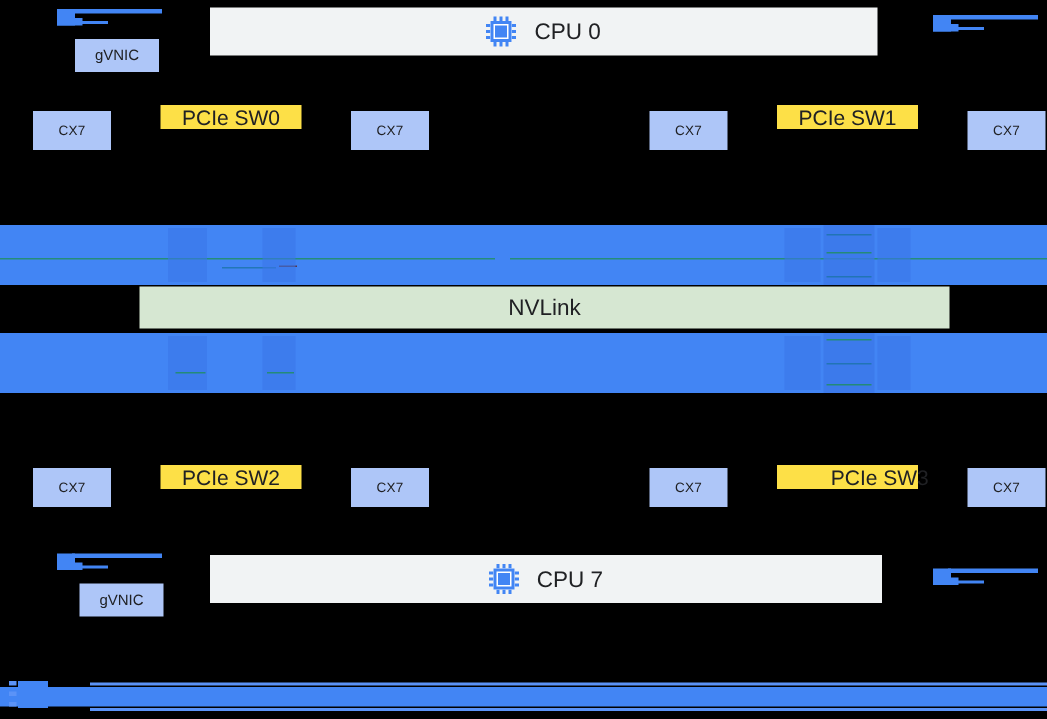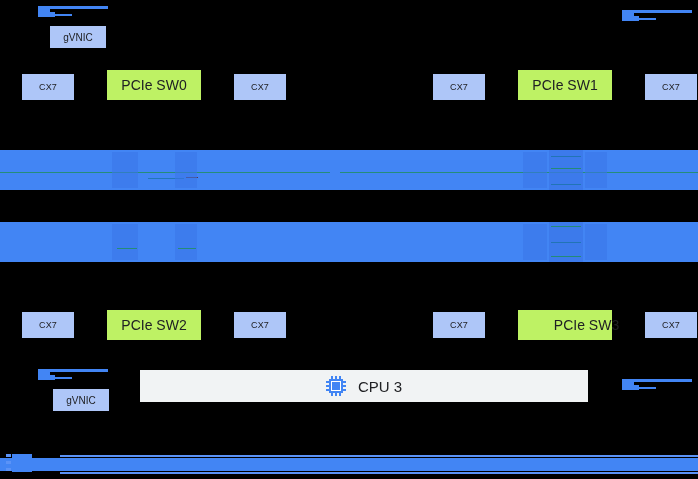--- a/index.html
+++ b/index.html
@@ -15,23 +15,23 @@
   
   .node{position:absolute;box-sizing:border-box;display:flex;align-items:center;justify-content:center;}
 
   
   .box-cx7{
     background:#aec6f8;color:#202124;
     font-size:9px;letter-spacing:.2px;
     height:26px;
   }
   .box-pcie{
-    background:#bef264;color:#202124;
+    background:#fde047;color:#202124;
     font-size:14px;
-    height:30px;
+    height:16px;
     justify-content:center;
   }
   .box-gvnic{
     background:#aec6f8;color:#202124;
     font-size:10px;
     height:22px;
     align-items:center;
   }
   .box-cpu{
     background:#f1f3f4;color:#202124;
@@ -105,20 +105,39 @@
 
 <div id="stage">
 
   <div class="nic" style="left:38px;top:4px;">
     <div class="wire"></div>
       <div class="wire2"></div>
     <div class="plug"></div>
       <div class="plug2"></div>
   </div>
 
+  <div class="node box-cpu text" style="left:140px;top:5px;width:445px;">
+    <span class="chip">
+      <i class="pt" style="left:5px"></i>
+        <i class="pt" style="left:9px"></i>
+        <i class="pt" style="left:13px"></i>
+      <i class="pb" style="left:5px"></i>
+        <i class="pb" style="left:9px"></i>
+        <i class="pb" style="left:13px"></i>
+      <i class="pl" style="top:5px"></i>
+        <i class="pl" style="top:9px"></i>
+        <i class="pl" style="top:13px"></i>
+      <i class="pr" style="top:5px"></i>
+        <i class="pr" style="top:9px"></i>
+        <i class="pr" style="top:13px"></i>
+      <span class="body"></span>
+        <span class="core"></span>
+    </span>
+    <span>CPU 0</span>
+  </div>
 
   <div class="nic" style="left:622px;top:8px;">
     <div class="wire"></div>
       <div class="wire2"></div>
     <div class="plug"></div>
       <div class="plug2"></div>
   </div>
 
   <div class="node box-gvnic text" style="left:50px;top:26px;width:56px;">
     <span>gVNIC</span>
@@ -156,20 +175,23 @@
     <div class="band-chip" style="left:112px;top:2px;width:26px;height:36px;"></div>
     <div class="band-chip" style="left:175px;top:2px;width:22px;height:36px;"></div>
     <div class="band-chip" style="left:523px;top:2px;width:24px;height:36px;"></div>
     <div class="band-chip" style="left:585px;top:2px;width:22px;height:36px;"></div>
     <div class="band-chip" style="left:549px;top:0px;width:34px;height:40px;opacity:.75;"></div>
     <div class="band-line" style="left:551px;top:6px;width:30px;"></div>
     <div class="band-line green" style="left:551px;top:18px;width:30px;"></div>
     <div class="band-line" style="left:551px;top:34px;width:30px;"></div>
   </div>
 
+  <div class="node box-nvlink text" style="left:93px;top:191px;width:540px;">
+    <span>NVLink</span>
+  </div>
 
   <div class="band" style="top:222px;height:40px;">
     <div class="band-chip" style="left:112px;top:2px;width:26px;height:36px;"></div>
     <div class="band-chip" style="left:175px;top:2px;width:22px;height:36px;"></div>
     <div class="band-chip" style="left:523px;top:2px;width:24px;height:36px;"></div>
     <div class="band-chip" style="left:585px;top:2px;width:22px;height:36px;"></div>
     <div class="band-chip" style="left:549px;top:0px;width:34px;height:40px;opacity:.75;"></div>
     <div class="band-line green" style="left:551px;top:4px;width:30px;"></div>
     <div class="band-line" style="left:551px;top:20px;width:30px;"></div>
     <div class="band-line green" style="left:551px;top:34px;width:30px;"></div>
@@ -218,21 +240,21 @@
         <i class="pb" style="left:13px"></i>
       <i class="pl" style="top:5px"></i>
         <i class="pl" style="top:9px"></i>
         <i class="pl" style="top:13px"></i>
       <i class="pr" style="top:5px"></i>
         <i class="pr" style="top:9px"></i>
         <i class="pr" style="top:13px"></i>
       <span class="body"></span>
         <span class="core"></span>
     </span>
-    <span>CPU 3</span>
+    <span>CPU 7</span>
   </div>
 
   <div class="nic" style="left:622px;top:377px;">
     <div class="wire"></div>
       <div class="wire2"></div>
     <div class="plug"></div>
       <div class="plug2"></div>
   </div>
 
   <div class="node box-gvnic text" style="left:53px;top:389px;width:56px;">

